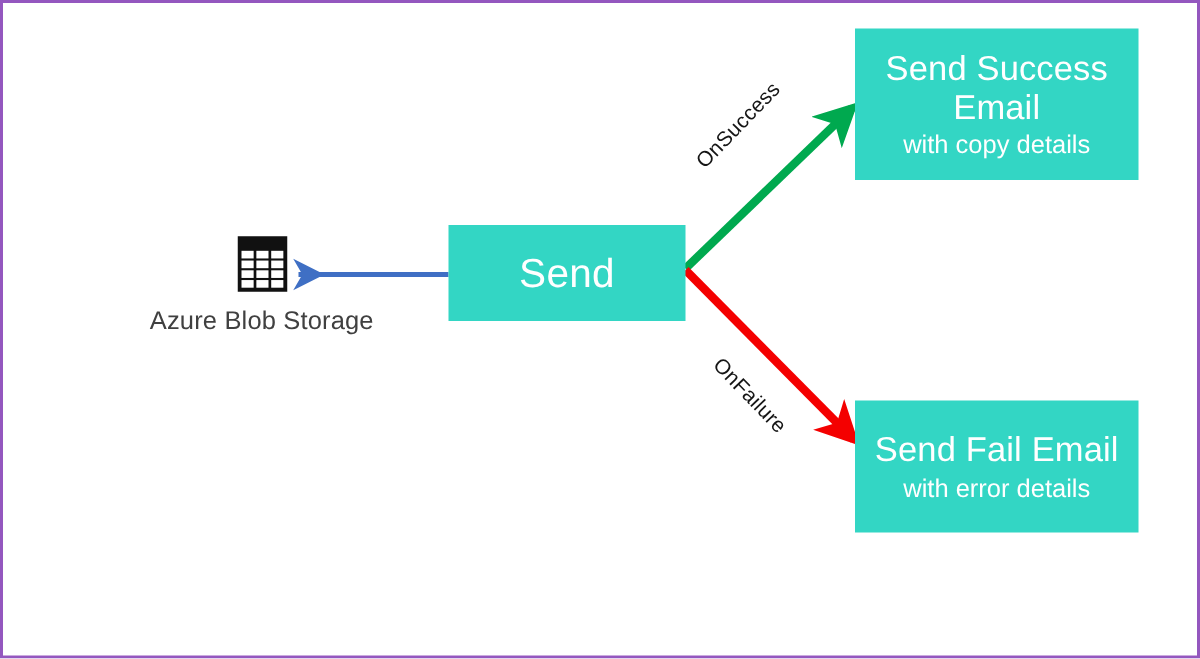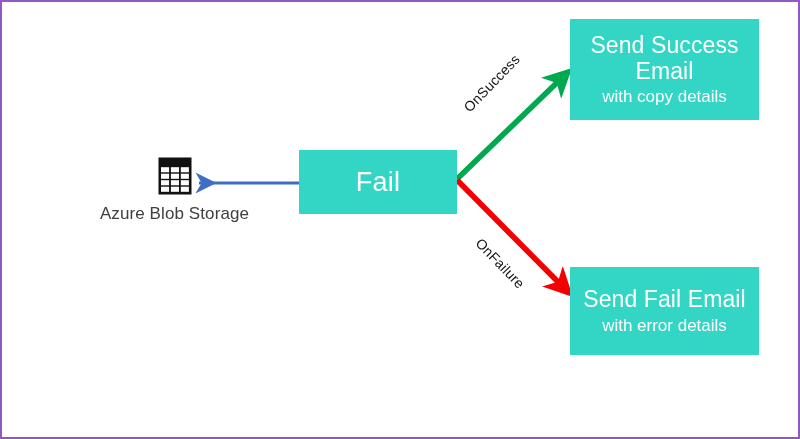--- a/index.html
+++ b/index.html
@@ -183,21 +183,21 @@
 
         <rect x="3" y="29.7" width="8.1" height="5.1"></rect>
         <rect x="12.9" y="29.7" width="8.1" height="5.1"></rect>
         <rect x="22.8" y="29.7" width="8.1" height="5.1"></rect>
       </g>
     </svg>
     <div id="blob-storage-label">Azure Blob Storage</div>
   </div>
 
   <div id="copy-activity-box" class="activity-box">
-    <span class="box-title">Fail</span>
+    <span class="box-title">Send</span>
   </div>
 
   <div id="send-success-email-box" class="activity-box">
     <span class="box-title">Send Success Email</span>
     <span class="box-subtitle">with copy details</span>
   </div>
 
   <div id="send-fail-email-box" class="activity-box">
     <span class="box-title">Send Fail Email</span>
     <span class="box-subtitle">with error details</span>

